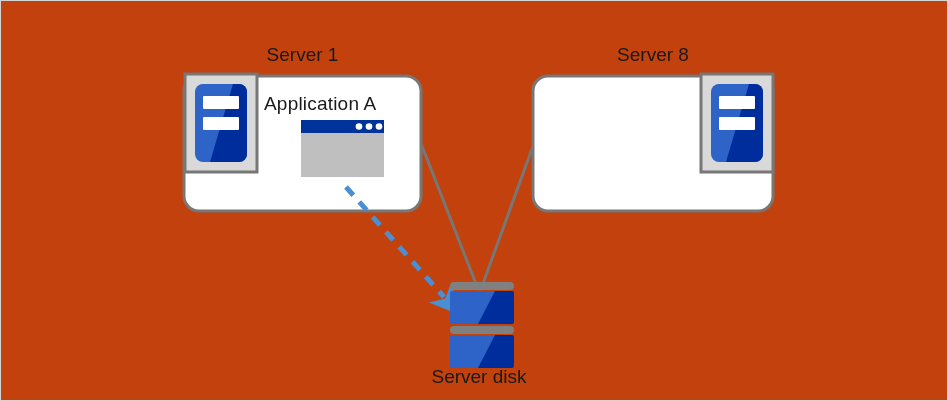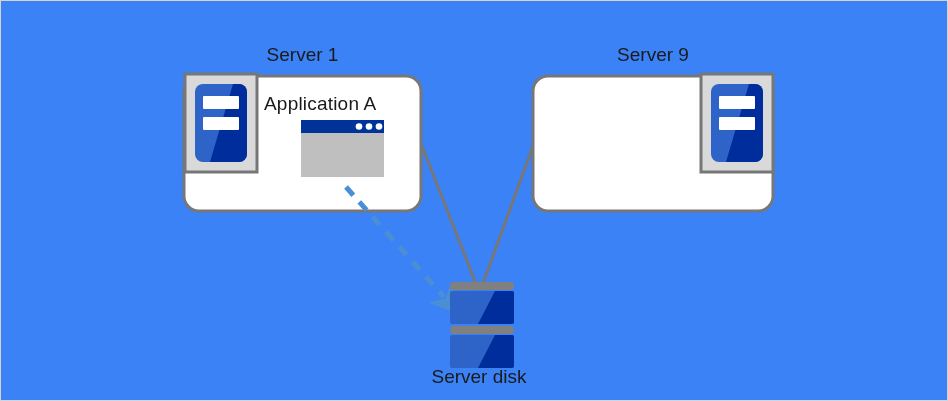--- a/index.html
+++ b/index.html
@@ -7,21 +7,21 @@
     padding: 0;
     background: #ffffff;
   }
   body {
     font-family: "Liberation Sans", sans-serif;
   }
   #canvas {
     position: relative;
     width: 948px;
     height: 401px;
-    background: #3b82f6;
+    background: #c2410c;
     box-sizing: border-box;
     border: 1px solid #d4d4d4;
     overflow: hidden;
   }
   #vec {
     position: absolute;
     left: 0;
     top: 0;
     width: 948px;
     height: 401px;
@@ -141,19 +141,19 @@
         <rect x="449" y="334" width="64" height="33" rx="2" ry="2"></rect>
       </clipPath>
       <rect x="449" y="334" width="64" height="33" rx="2" ry="2" fill="#2e63c8"></rect>
       <polygon points="494,334 513,334 513,367 477,367" fill="#002d9c" clip-path="url(#clip-d2)"></polygon>
     </g>
 
   </svg>
 
   <div class="lbl" id="label-server1">Server 1</div>
 
-  <div class="lbl" id="label-server2">Server 9</div>
+  <div class="lbl" id="label-server2">Server 8</div>
 
   <div class="lbl" id="label-application-a">Application A</div>
 
   <div class="lbl" id="label-shared-disk">Server disk</div>
 
 </div>
 
 </body></html>

